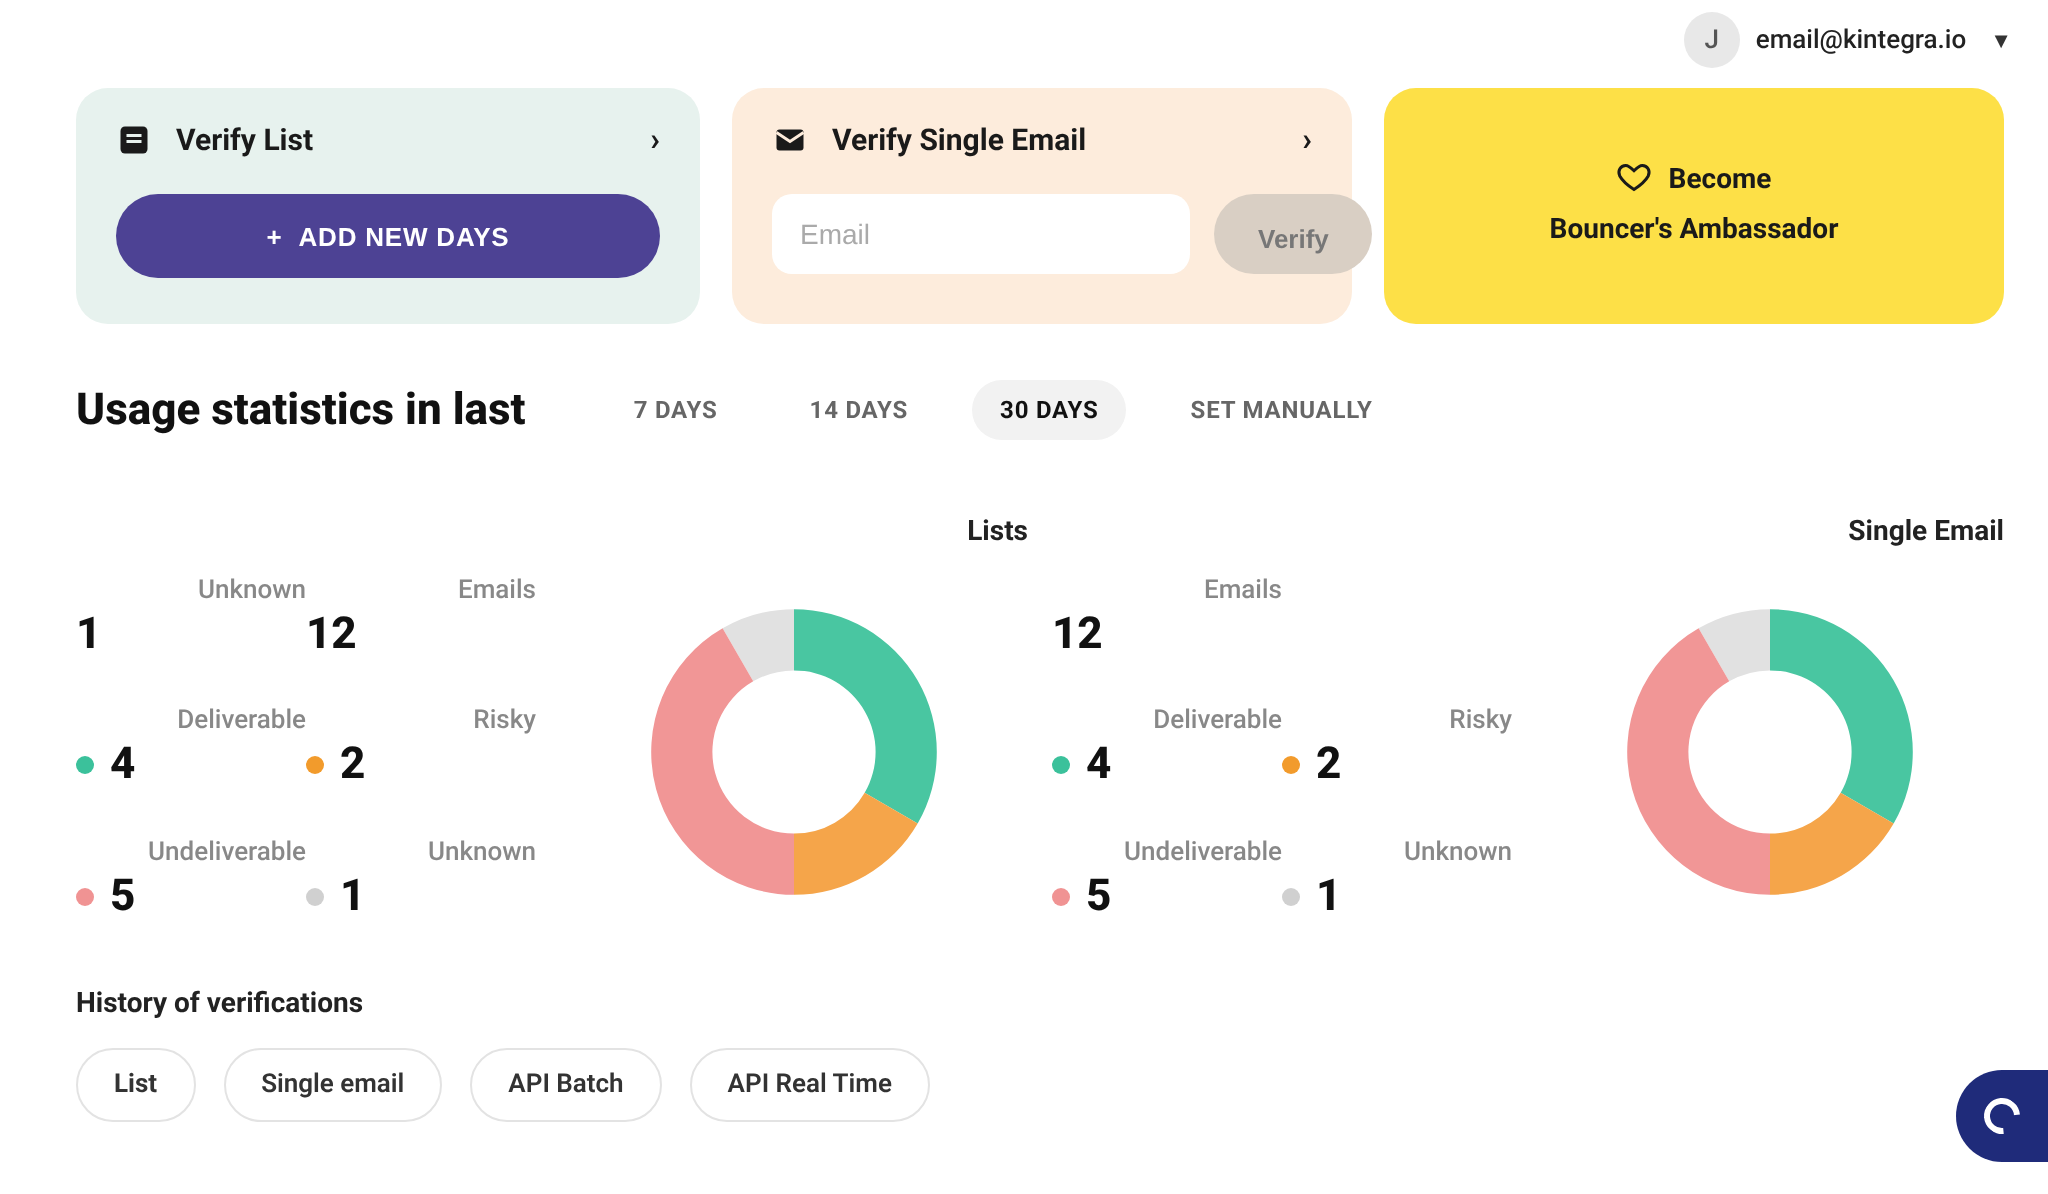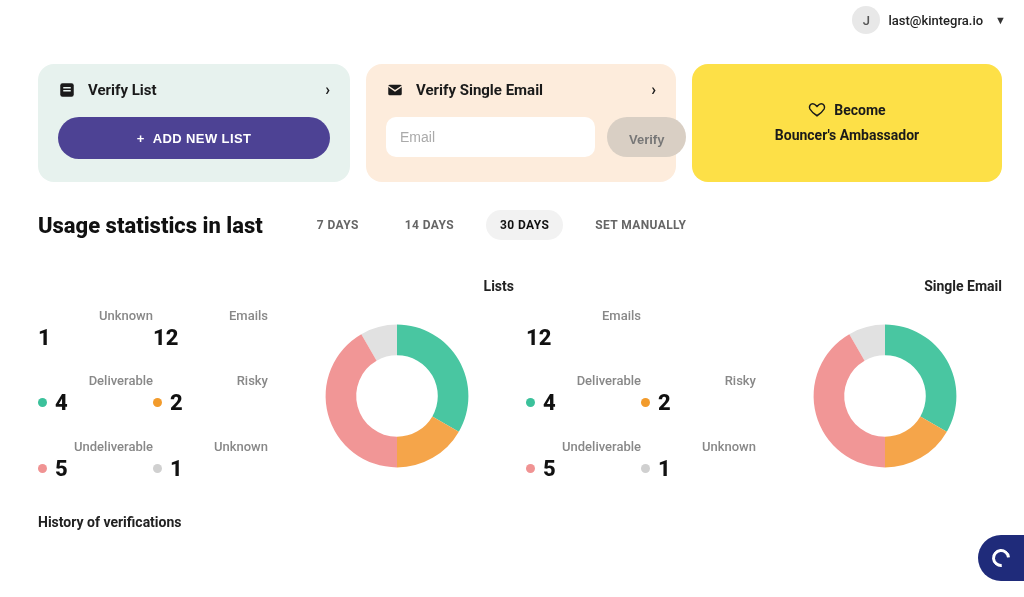--- a/index.html
+++ b/index.html
@@ -38,21 +38,20 @@
   }
 
   .cards-row {
     display: flex;
     gap: 16px;
   }
   .card {
     border-radius: 16px;
     padding: 16px 20px 20px 20px;
     position: relative;
-    margin-top: 20px;
   }
   .card-verify-list {
     background: #e7f2ee;
     width: 314px;
     height: 118px;
   }
   .card-verify-single {
     background: #fdecdc;
     width: 310px;
     height: 118px;
@@ -257,21 +256,21 @@
     width: 18px; height: 18px; border: 3px solid #fff; border-radius: 50%;
     border-right-color: transparent;
     transform: rotate(40deg);
   }
 </style>
 </head>
 <body>
 
 <div class="topbar">
   <div class="avatar">J</div>
-  <span class="user-email">last@kintegra.io</span>
+  <span class="user-email">email@kintegra.io</span>
   <span class="chevron-down">▼</span>
 </div>
 
 <div class="content">
 
   <div class="cards-row">
 
     <div class="card card-verify-list">
       <div class="card-header">
         <span class="card-icon">
@@ -280,21 +279,21 @@
               <rect x="7" y="8" width="10" height="2" fill="#e7f2ee"></rect>
               <rect x="7" y="12" width="10" height="2" fill="#e7f2ee"></rect>
             </svg>
         </span>
         <span>Verify List</span>
         <span class="spacer"></span>
         <span class="card-chevron">›</span>
       </div>
       <button class="add-list-btn">
         <span>+</span>
-        <span>ADD NEW LIST</span>
+        <span>ADD NEW DAYS</span>
       </button>
     </div>
 
     <div class="card card-verify-single">
       <div class="card-header">
         <span class="card-icon">
           <svg viewBox="0 0 24 24" width="18" height="18" fill="#1a1a1a">
               <rect x="3" y="5" width="18" height="14" rx="2"></rect>
               <path d="M3 7l9 6 9-6" stroke="#fdecdc" stroke-width="2" fill="none"></path>
             </svg>
@@ -439,19 +438,25 @@
               <path d="M 50.000000000000014 92 A 42 42 0 0 1 28.999999999999982 13.62693304105359 L 37.999999999999986 29.21539030917348 A 24 24 0 0 0 50.00000000000001 74 Z" fill="#f19696"></path>
             </svg>
         </div>
       </div>
     </div>
 
   </div>
 
   <div class="history-section">
     <div class="history-title">History of verifications</div>
+    <div class="pills-row" id="history-tabs">
+        <div class="pill active">List</div>
+        <div class="pill">Single email</div>
+        <div class="pill">API Batch</div>
+        <div class="pill">API Real Time</div>
+      </div>
   </div>
 
 </div>
 
 <div class="fab">
   <div class="fab-inner"></div>
 </div>
 
 </body></html>

